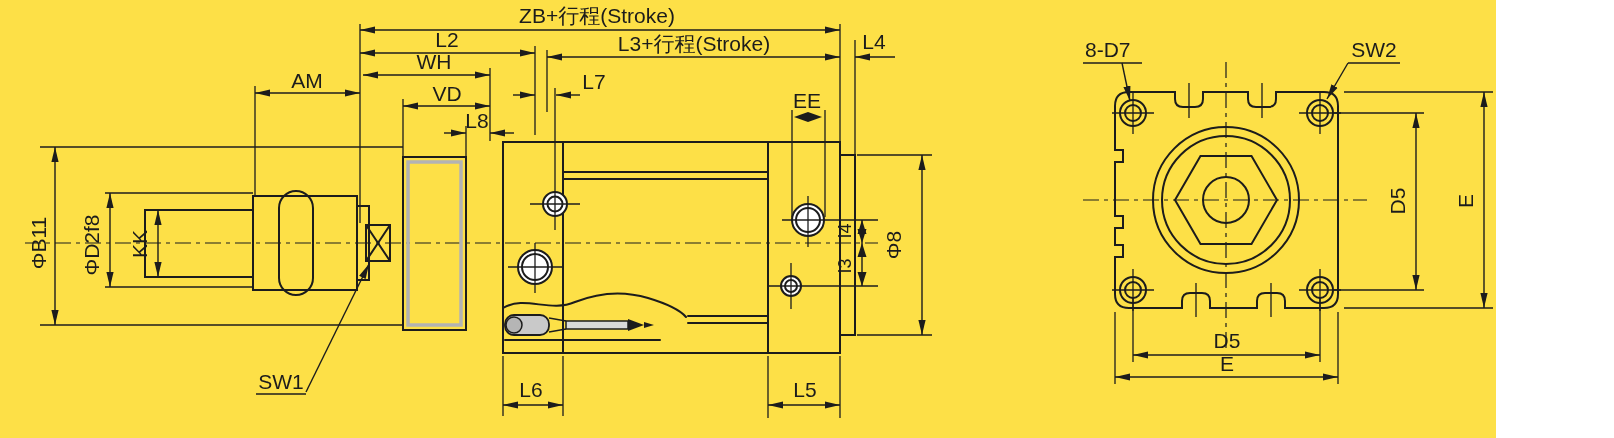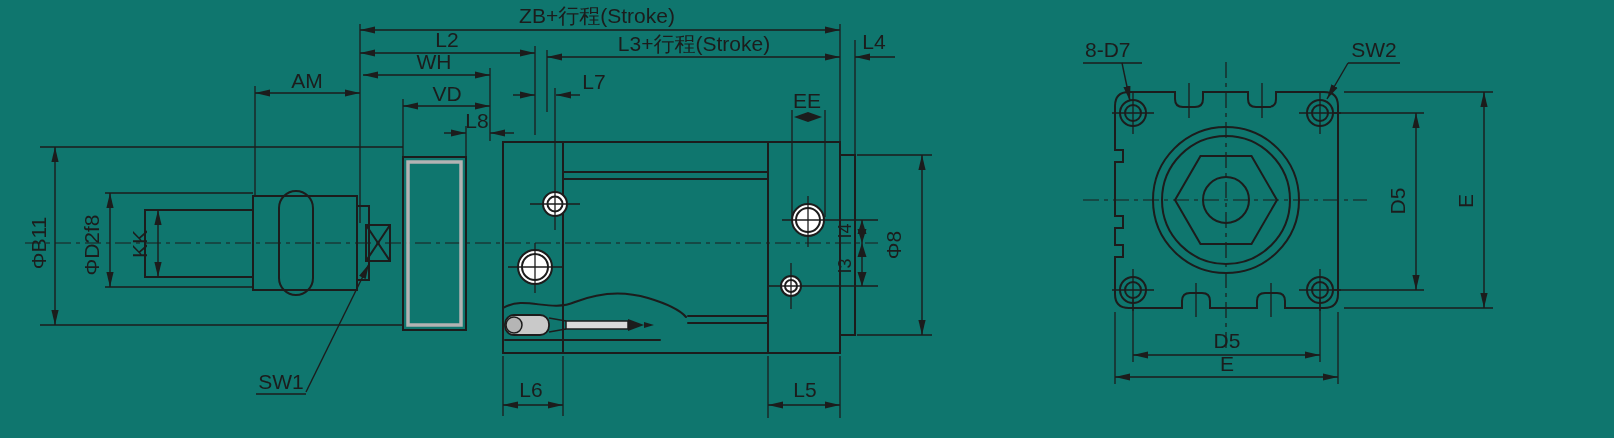--- a/index.html
+++ b/index.html
@@ -1,16 +1,16 @@
 <!DOCTYPE html>
 <html><head>
 <meta charset="utf-8">
 <style>
   html,body{margin:0;padding:0;background:#ffffff;}
-  .stage{position:relative;width:1614px;height:438px;background:#0f766e;overflow:hidden;}
+  .stage{position:relative;width:1496px;height:438px;background:#fde047;overflow:hidden;}
   svg{display:block;}
   text{font-family:"Liberation Sans", sans-serif;fill:#1c1c1c;}
   .dimtext{font-size:21px;}
   .dimtext-sm{font-size:18px;}
   .geo{stroke:#1c1c1c;stroke-width:2;fill:none;stroke-linecap:round;}
   .geo-fill{stroke:#1c1c1c;stroke-width:2;fill:#fff;}
   .thin{stroke:#1c1c1c;stroke-width:1.3;fill:none;}
   .dim{stroke:#1c1c1c;stroke-width:1.4;fill:none;}
   .center{stroke:#1c1c1c;stroke-width:1.2;fill:none;stroke-dasharray:16 5 4 5;}
   .arrow{fill:#1c1c1c;stroke:none;}

